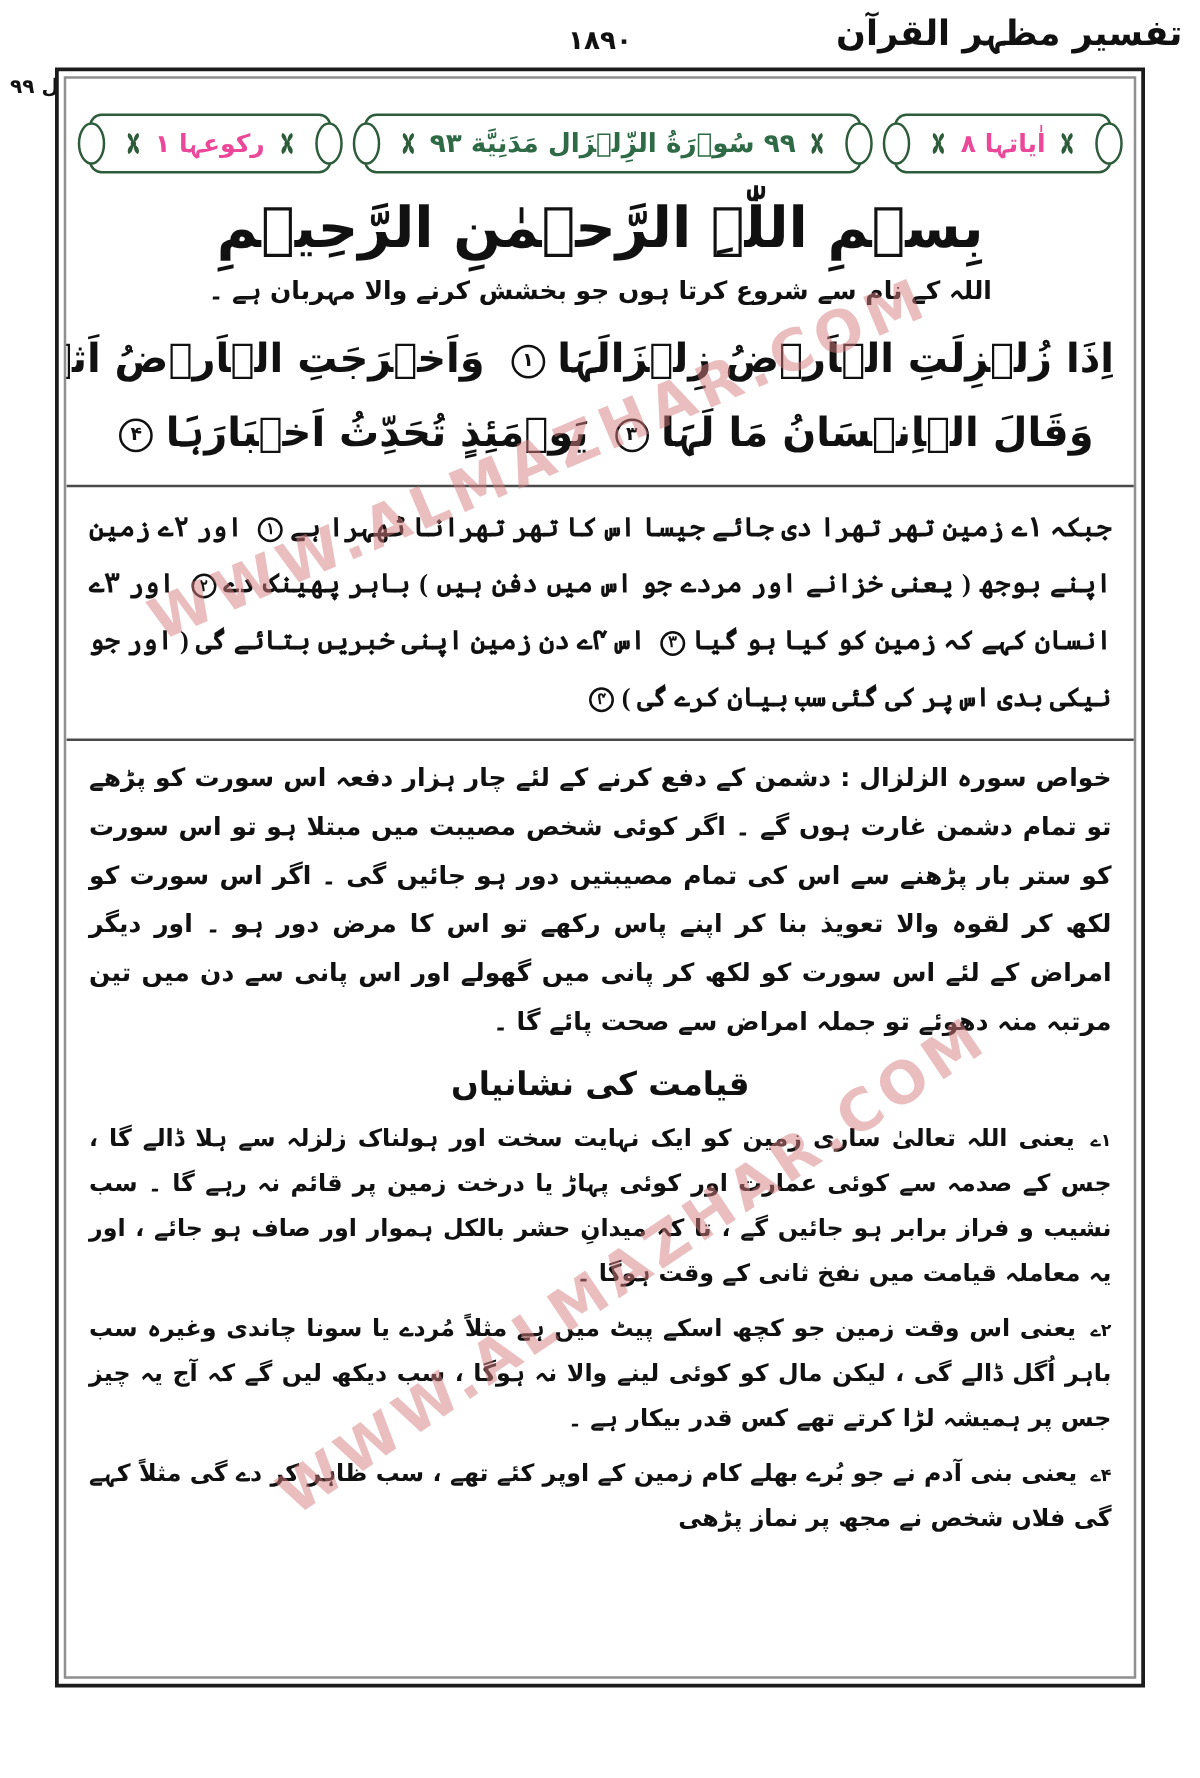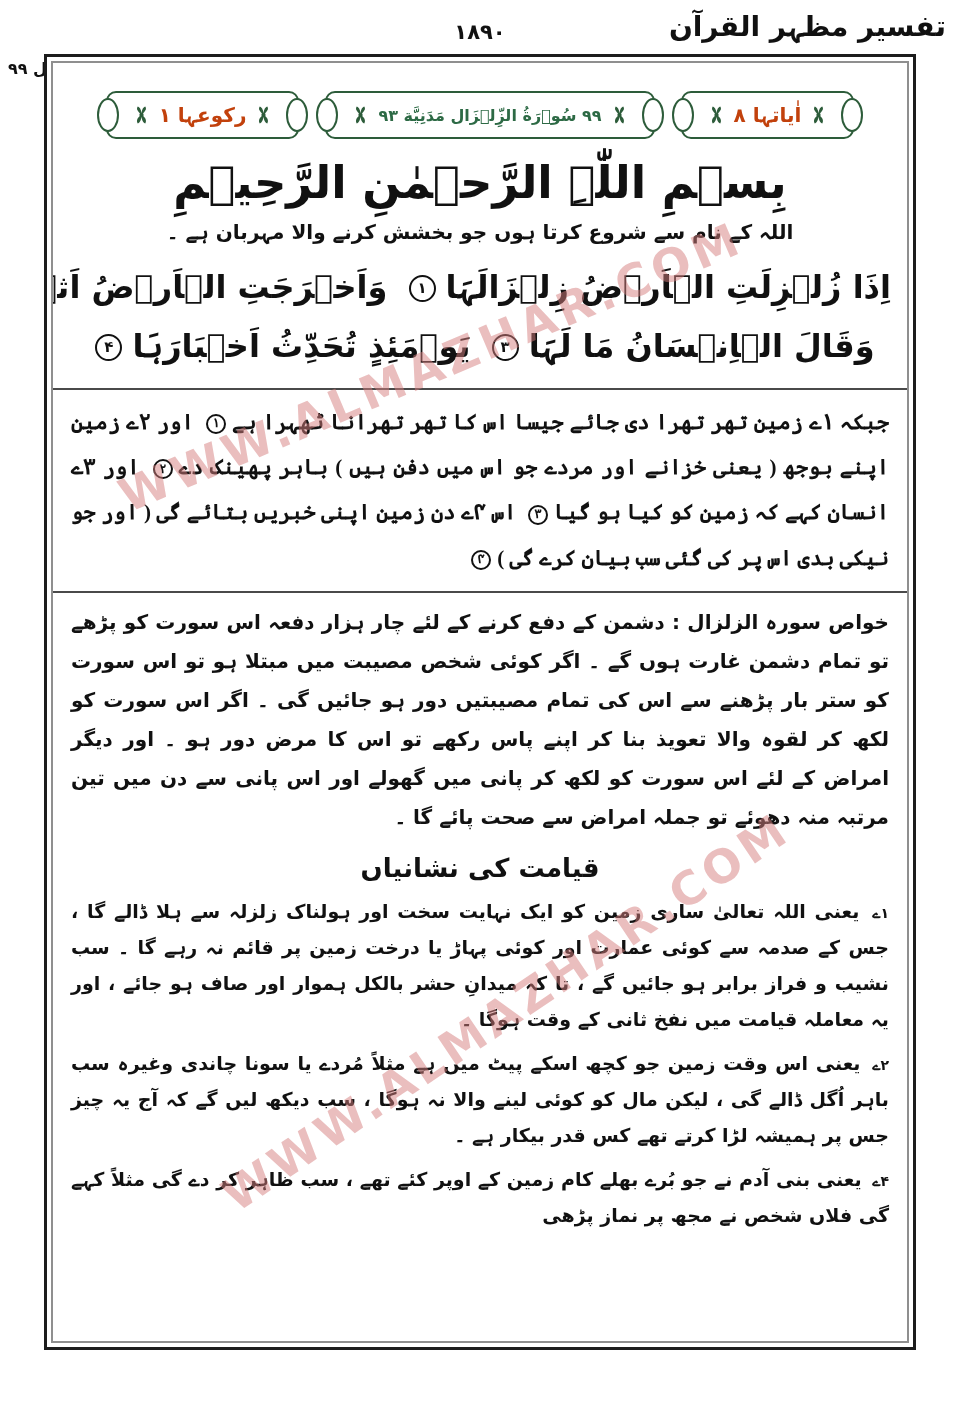--- a/index.html
+++ b/index.html
@@ -77,22 +77,22 @@
     position: absolute;
     top: 50%;
     width: 18px; height: 30px;
     border: 2px solid #2d5c3a;
     border-radius: 50%;
     background: #fff;
     transform: translateY(-50%);
   }
   .cartouche::before { right: -11px; }
   .cartouche::after  { left: -11px; }
-  .cartouche .label { font-size: 20px; font-weight: bold; color: #c2410c; white-space: nowrap; }
-  .cartouche.mid .label { font-size: 16px; color: #2d6a45; }
+  .cartouche .label { font-size: 20px; font-weight: bold; color: #ec4899; white-space: nowrap; }
+  .cartouche.mid .label { font-size: 21px; color: #2d6a45; }
   .ornament { flex: 0 0 auto; }
 
   
   .intro {
     text-align: center;
     font-size: 20px;
     font-weight: bold;
     margin: 10px 6px 4px 6px;
     line-height: 1.7;
   }

